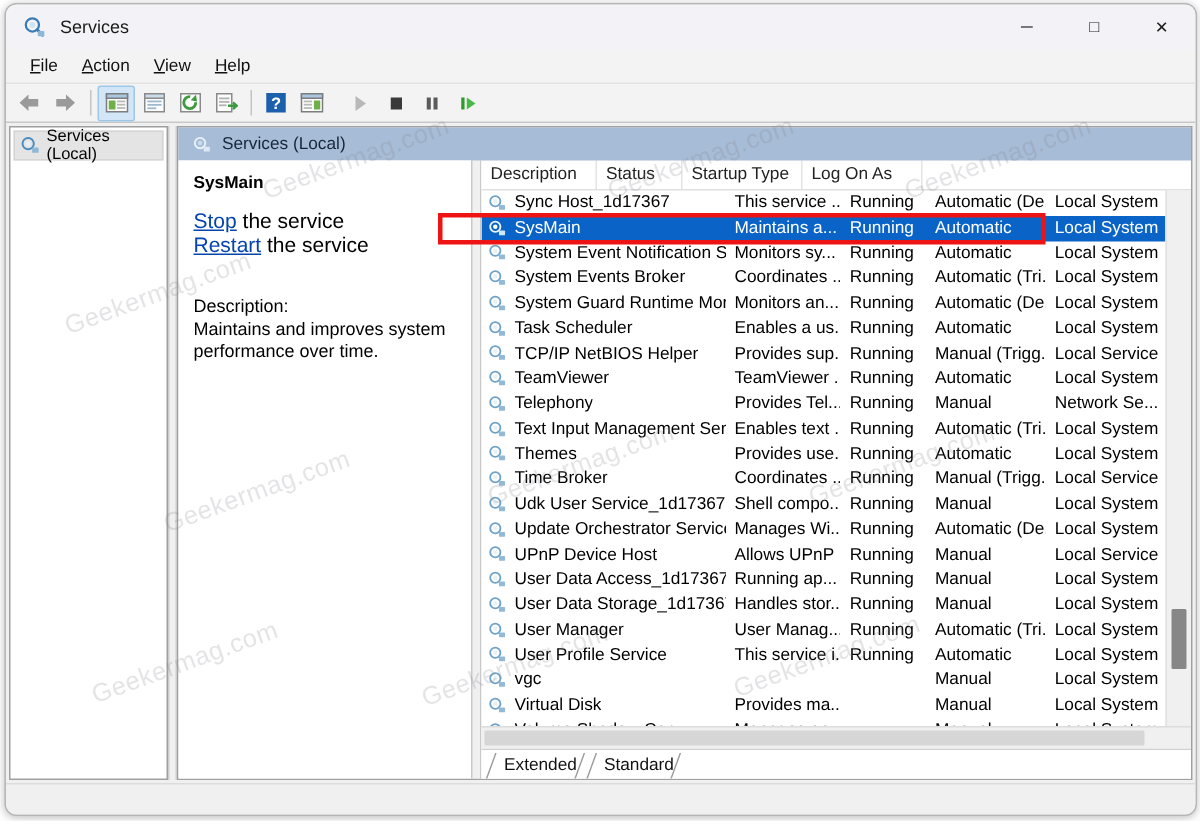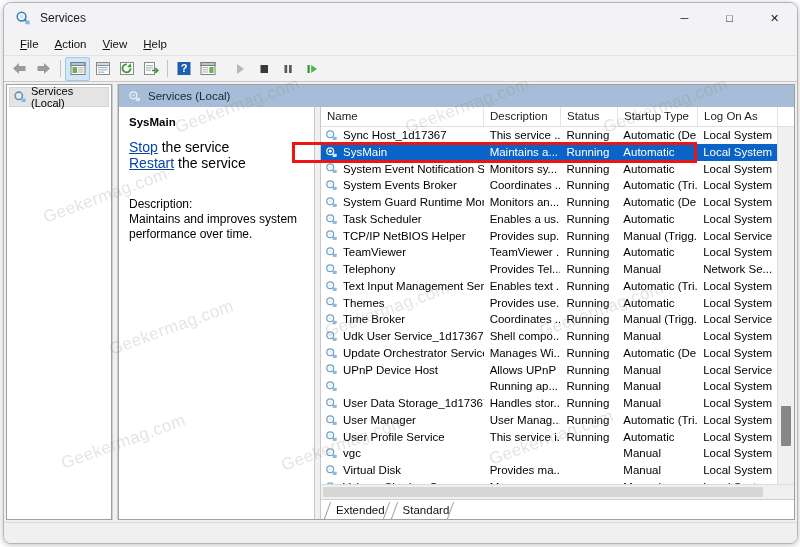--- a/index.html
+++ b/index.html
@@ -532,21 +532,20 @@
           <div id="desc-block">
             <div>Description:</div>
             <div>Maintains and improves system performance over time.</div>
           </div>
         </div>
 
         <div id="inner-splitter"></div>
 
         <div id="list-pane">
           <div id="col-head">
-              <div class="col-h" style="width: 163px;">Name</div>
               <div class="col-h" style="width: 77px;">Description</div>
               <div class="col-h" style="width: 57px;">Status</div>
               <div class="col-h" style="width: 80px;">Startup Type</div>
               <div class="col-h" style="width: 80px;">Log On As</div>
             </div>
           <div id="rows-wrap">
             <div id="rows-scroll">
                 <div class="row">
                   <div class="cell name" style="width: 163px;">
                     <span class="row-icon"><svg viewBox="0 0 16 16" width="13" height="13">
@@ -757,20 +756,21 @@
                   <div class="cell" style="width: 80px;">Manual</div>
                   <div class="cell" style="width: 80px;">Local Service</div>
                 </div>
                 <div class="row">
                   <div class="cell name" style="width: 163px;">
                     <span class="row-icon"><svg viewBox="0 0 16 16" width="13" height="13">
                         <circle cx="6.4" cy="6.4" r="4.2" fill="none" stroke="#6ea3c9" stroke-width="1.5"></circle>
                         <circle cx="6.4" cy="6.4" r="1.8" fill="#e7f1f9"></circle>
                         <rect x="9.4" y="9.4" width="5" height="4" rx="0.7" fill="#93b9d6"></rect>
                       </svg></span>
+                    <span class="row-label">User Data Access_1d17367</span>
                   </div>
                   <div class="cell" style="width: 77px;">Running ap...</div>
                   <div class="cell" style="width: 57px;">Running</div>
                   <div class="cell" style="width: 80px;">Manual</div>
                   <div class="cell" style="width: 80px;">Local System</div>
                 </div>
                 <div class="row">
                   <div class="cell name" style="width: 163px;">
                     <span class="row-icon"><svg viewBox="0 0 16 16" width="13" height="13">
                         <circle cx="6.4" cy="6.4" r="4.2" fill="none" stroke="#6ea3c9" stroke-width="1.5"></circle>

